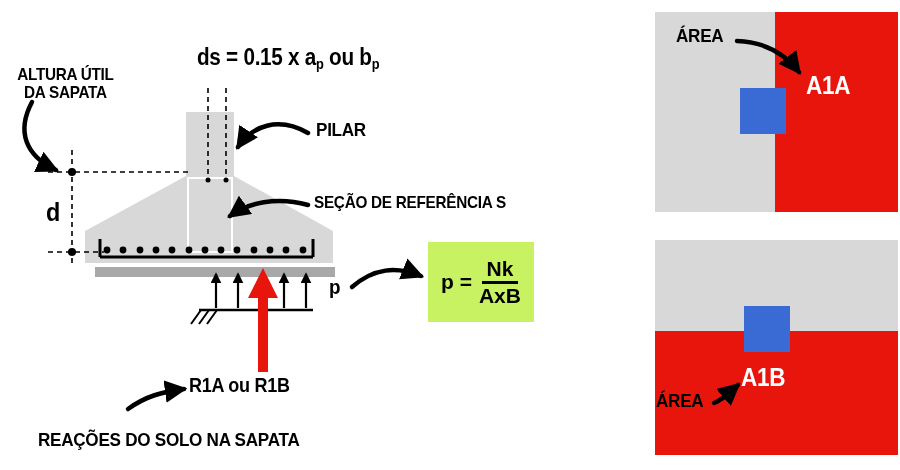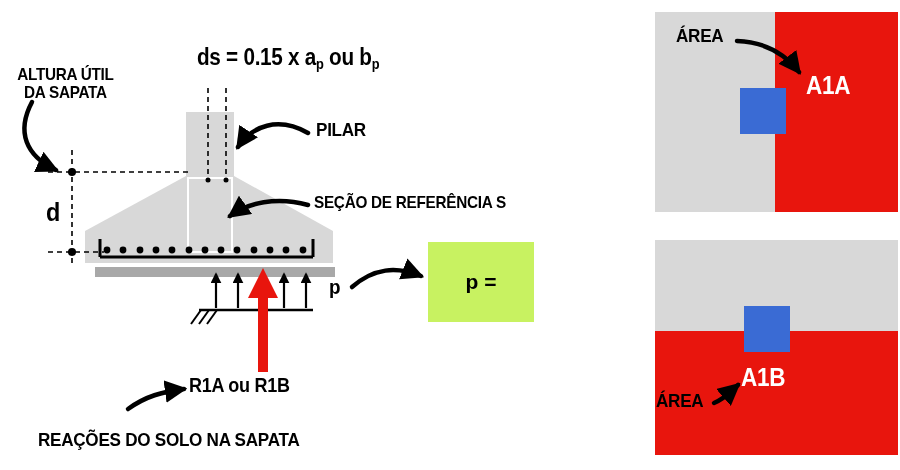--- a/index.html
+++ b/index.html
@@ -125,20 +125,24 @@
 
   <div class="lbl" style="left:197px;top:44px;font-size:23px"><span>ds = 0.15 x a</span><span class="sub">p</span><span> ou b</span><span class="sub">p</span></div>
 
   <div class="lbl" style="left:316px;top:119px;font-size:19px">PILAR</div>
   <div class="lbl" style="left:314px;top:193px;font-size:17px">SEÇÃO DE REFERÊNCIA S</div>
   <div class="lbl" style="left:46px;top:197px;font-size:26px">d</div>
   <div class="lbl" style="left:329px;top:275px;font-size:21px">p</div>
 
   <div class="formula-box">
     <span class="formula-lhs">p =</span>
+    <span class="frac">
+      <span class="num">Nk</span>
+      <span class="den">AxB</span>
+    </span>
   </div>
 
   <div class="lbl" style="left:189px;top:374px;font-size:20px">R1A ou R1B</div>
   <div class="lbl" style="left:38px;top:429px;font-size:19px">REAÇÕES DO SOLO NA SAPATA</div>
 
   <div class="lbl" style="left:676px;top:25px;font-size:19px">ÁREA</div>
   <div class="lbl white" style="left:806px;top:71px;font-size:25px">A1A</div>
   <div class="lbl white" style="left:741px;top:363px;font-size:25px">A1B</div>
   <div class="lbl" style="left:656px;top:390px;font-size:19px">ÁREA</div>
 

